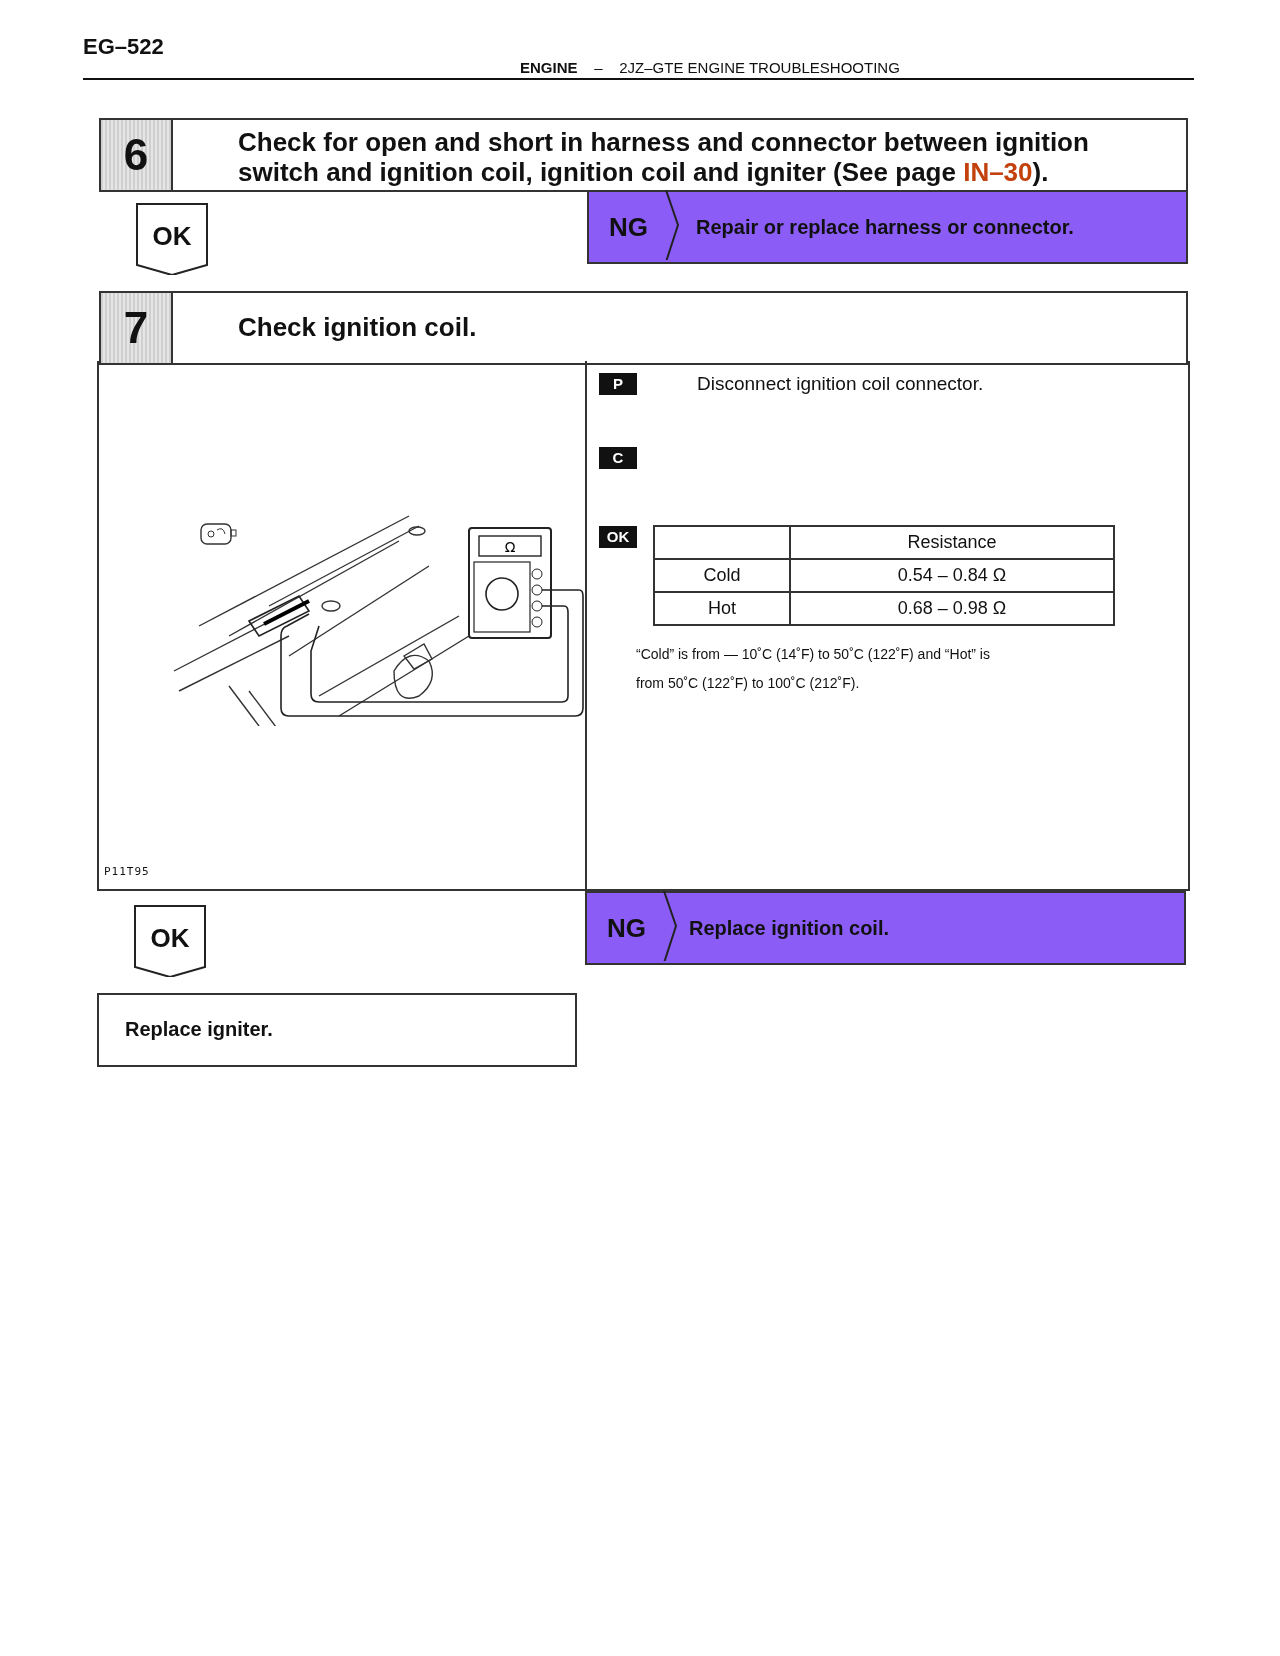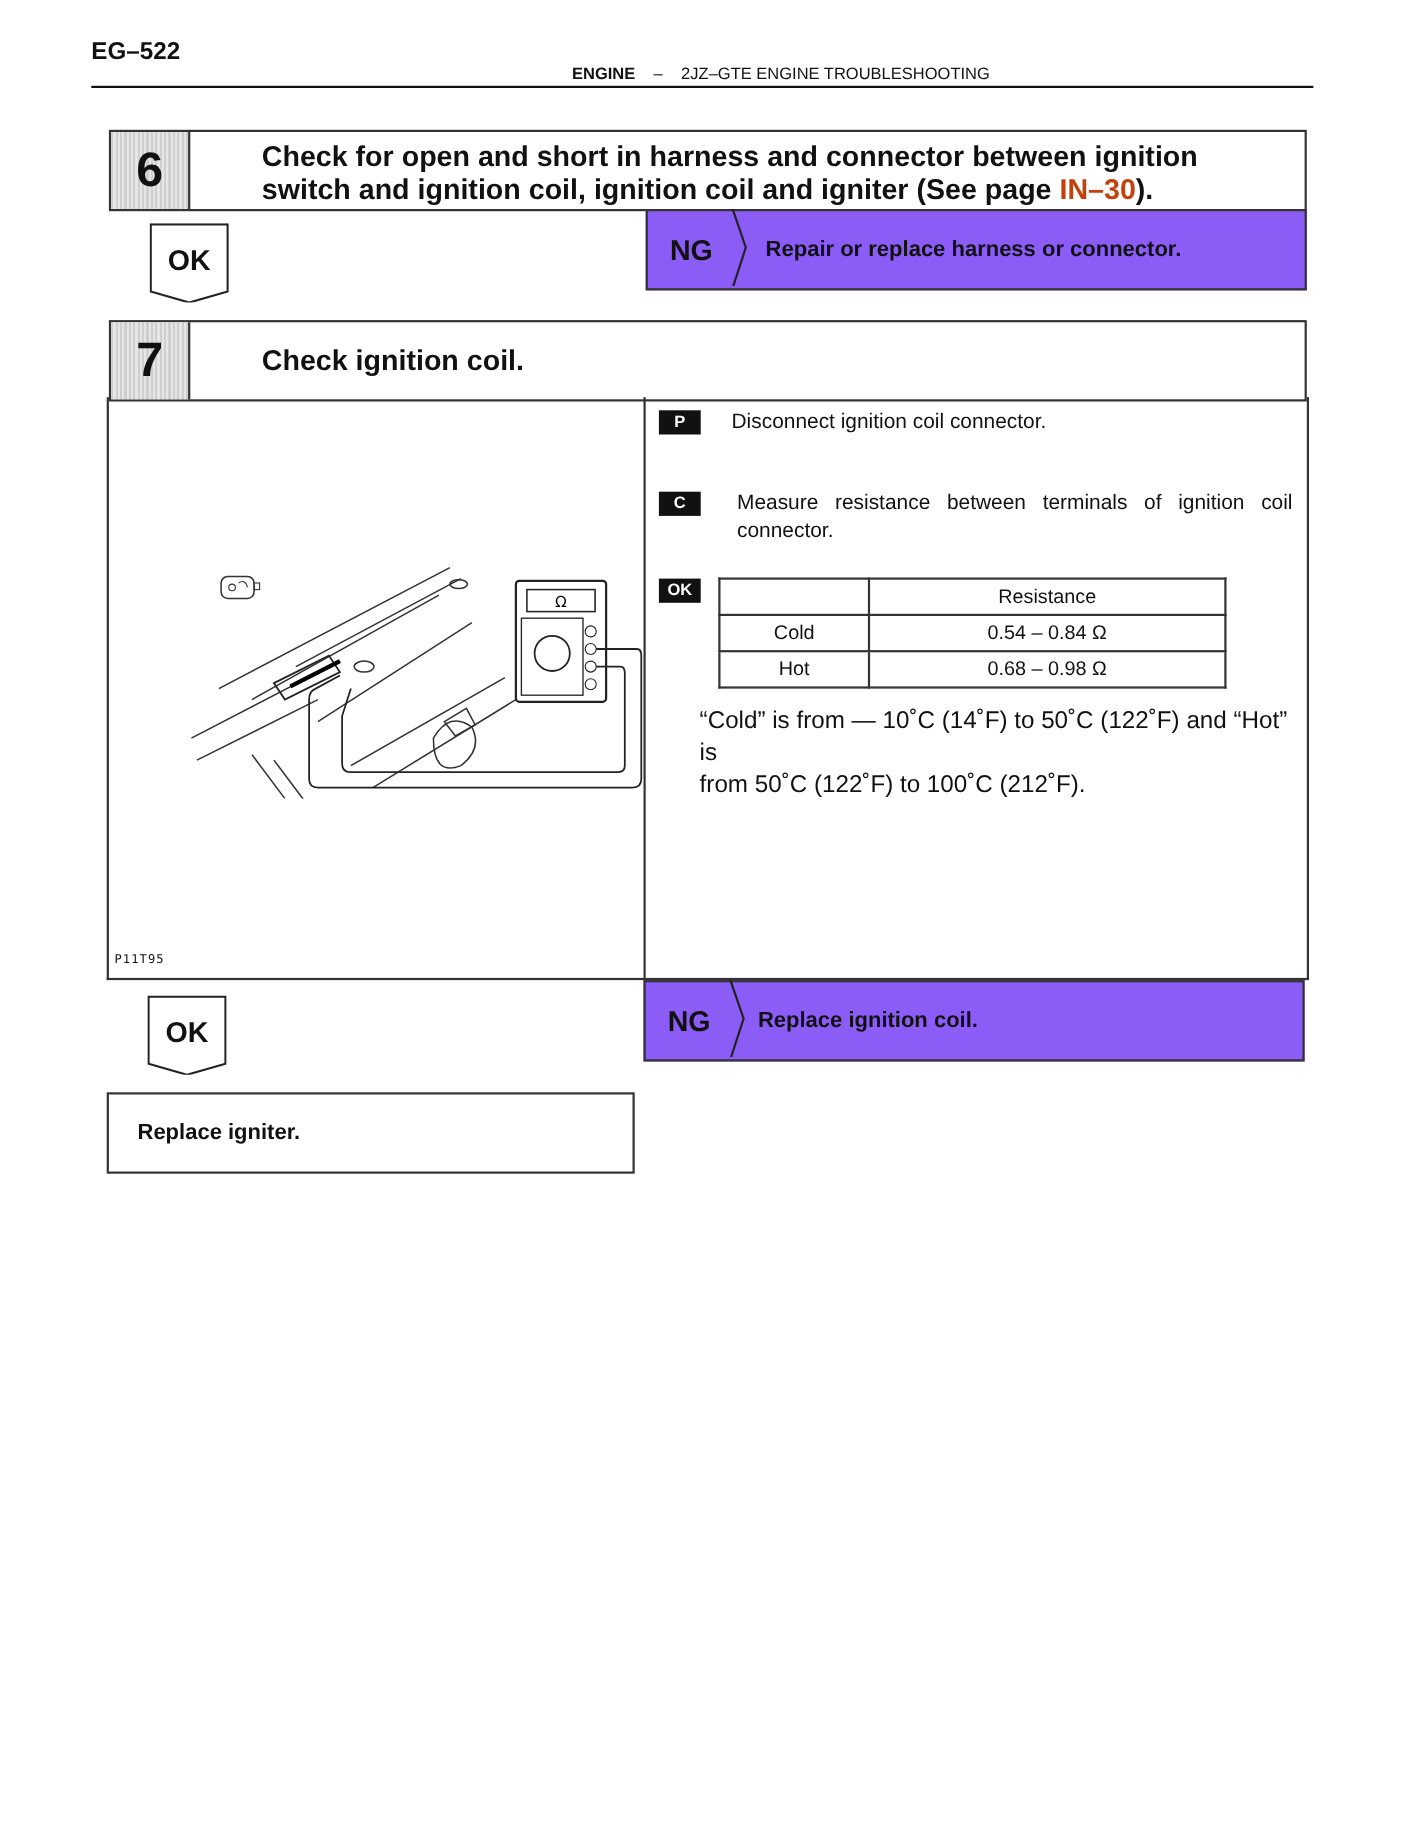--- a/index.html
+++ b/index.html
@@ -22,21 +22,21 @@
   .ng-box { border: 2px solid #333; border-left: 2px solid #333; background: #8b5cf6; }
   .ng-label { font-size: 26px; font-weight: bold; }
   .ng-text { font-size: 20px; font-weight: bold; }
 
   .instr-badge { background: #111; color: #fff; font-size: 15px; font-weight: bold; text-align: center; line-height: 22px; }
   .instr-text { font-size: 19px; line-height: 25px; }
 
   table.spec { border-collapse: collapse; font-size: 18px; }
   table.spec td { border: 2px solid #333; text-align: center; height: 31px; padding: 0; }
 
-  .note { font-size: 22px; line-height: 29px; }
+  .note { font-size: 14px; line-height: 29px; }
   .fig-code { font-size: 11px; font-family: "DejaVu Sans Mono", monospace; letter-spacing: 1px; }
 </style>
 </head>
 <body>
 
 <div class="abs page-code">EG–522</div>
 <div class="abs running-head">
   <span class="b">ENGINE</span>
   &nbsp;&nbsp;&nbsp;<span>–</span>&nbsp;&nbsp;&nbsp;
   <span>2JZ–GTE ENGINE TROUBLESHOOTING</span>
@@ -113,26 +113,25 @@
       <circle cx="368" cy="136" r="5" fill="none" stroke="#222"></circle>
     </g>
     <g fill="none" stroke="#222" stroke-width="1.6">
       <path d="M373 104 L410 104 Q414 104 414 110 L414 222 Q414 230 406 230 L120 230 Q112 230 112 222 L112 150 Q112 142 118 140 L140 128"></path>
       <path d="M373 120 L395 120 Q399 120 399 126 L399 210 Q399 216 393 216 L150 216 Q142 216 142 208 L142 165 L150 140"></path>
     </g>
   </svg>
   <div class="abs fig-code" style="left:5px; top:504px;">P11T95</div>
 
   <div class="abs instr-badge" style="left:500px; top:12px; width:38px; height:22px;">P</div>
-  <div class="abs instr-text" style="left:566px; top:10px; width:510px;">
+  <div class="abs instr-text" style="left:598px; top:10px; width:510px;">
     <div>Disconnect ignition coil connector.</div>
   </div>
 
   <div class="abs instr-badge" style="left:500px; top:86px; width:38px; height:22px;">C</div>
-  <div class="abs instr-text" style="left:571px; top:84px; width:505px; text-align:justify;">Measure resistance between terminals of ignition coil connector.</div>
 
   <div class="abs instr-badge" style="left:500px; top:165px; width:38px; height:22px;">OK</div>
 
   <table class="abs spec" style="left:554px; top:164px; width:462px;">
     <tbody>
         <tr>
       <td style="width:134px;"></td>
       <td>Resistance</td>
     </tr>
     <tr>

